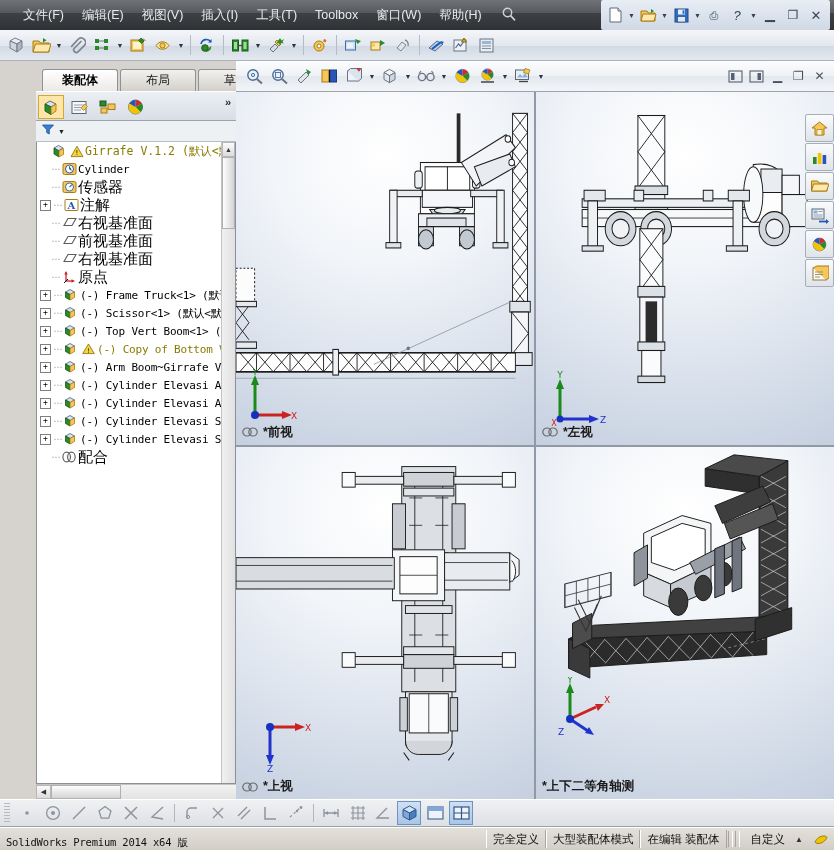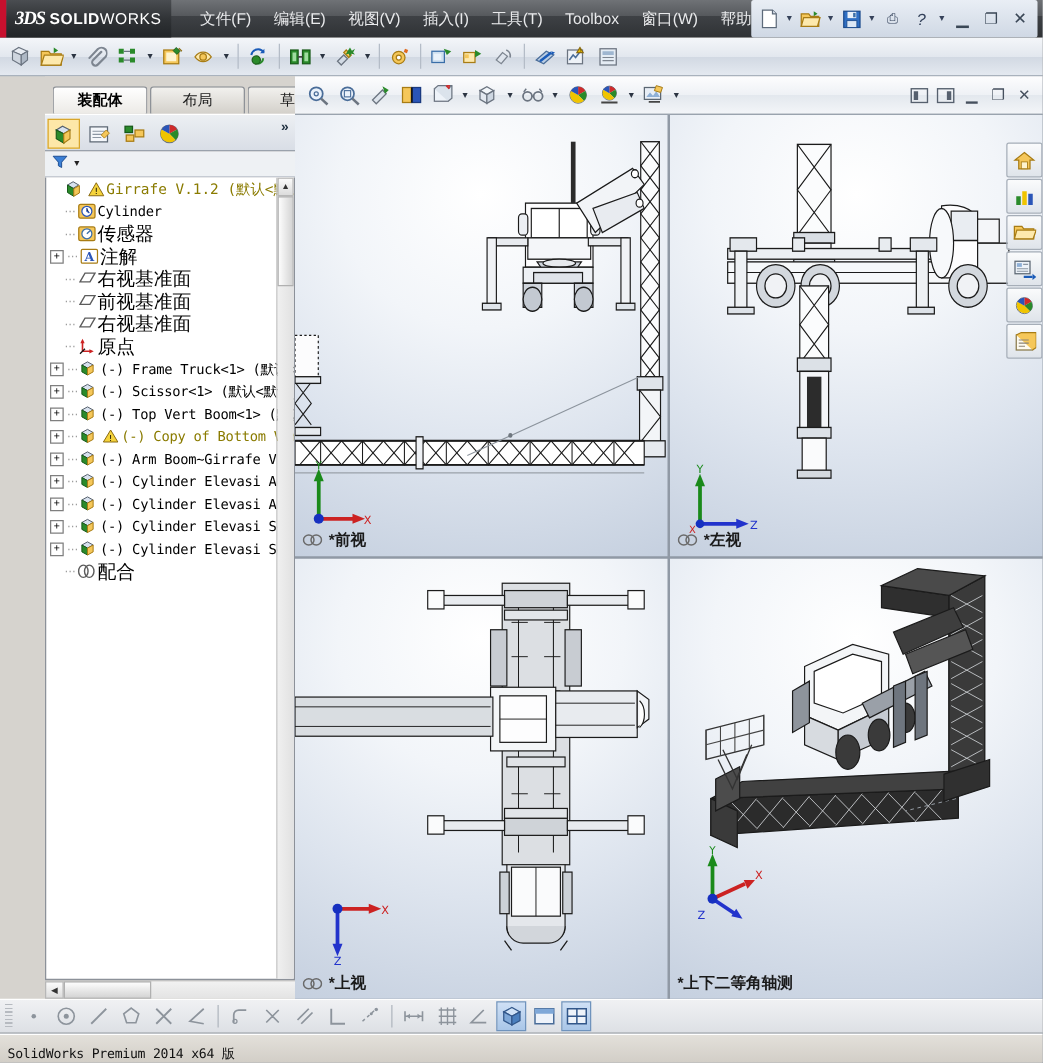--- a/index.html
+++ b/index.html
@@ -170,24 +170,20 @@
   .sb-custom{padding:0 10px;font-size:11.5px;}
   .sb-up{font-size:8px;color:#333;padding-right:10px;}
   .sb-flag{margin-right:6px;}
 </style>
 </head>
 <body>
 
 <div class="app">
 
   <div class="titlebar">
-    <div class="logo-block">
-      <span class="logo-ds">3DS</span>
-      <span class="logo-txt"><span>SOLID</span><span class="thin">WORKS</span></span>
-    </div>
     <div class="menus">
       <div class="menu-item">文件(F)</div>
       <div class="menu-item">编辑(E)</div>
       <div class="menu-item">视图(V)</div>
       <div class="menu-item">插入(I)</div>
       <div class="menu-item">工具(T)</div>
       <div class="menu-item">Toolbox</div>
       <div class="menu-item">窗口(W)</div>
       <div class="menu-item">帮助(H)</div>
       <div class="tb-search">
@@ -1216,15 +1212,29 @@
     <div class="skb on">
         <svg width="19" height="16" viewBox="0 0 19 16">
           <rect x="2" y="2" width="15" height="12" fill="#eef3fa" stroke="#32578a" stroke-width="1.2"></rect>
           <path d="M9.5 2v12M2 8h15" stroke="#32578a" stroke-width="1.2"></path>
         </svg>
       </div>
   </div>
 
   <div class="statusbar">
     <div class="sb-left">SolidWorks Premium 2014 x64 版</div>
+    <div class="sb-cells">
+      <div class="sbc">完全定义</div>
+      <div class="sbc">大型装配体模式</div>
+      <div class="sbc">在编辑 装配体</div>
+      <div class="sb-grip"></div>
+      <div class="sb-grip"></div>
+      <div class="sb-custom">自定义</div>
+      <div class="sb-up">▲</div>
+      <div class="sb-flag">
+        <svg width="15" height="14" viewBox="0 0 15 14">
+            <path d="M2 11c2-4 5-6 9-6 1.5 0 2.5.5 3 1.5-1.5 3.5-5 6-9 6-1.4 0-2.5-.6-3-1.5z" fill="#f0c400" stroke="#9a7c12"></path>
+          </svg>
+      </div>
+    </div>
   </div>
 
 </div>
 
 </body></html>

